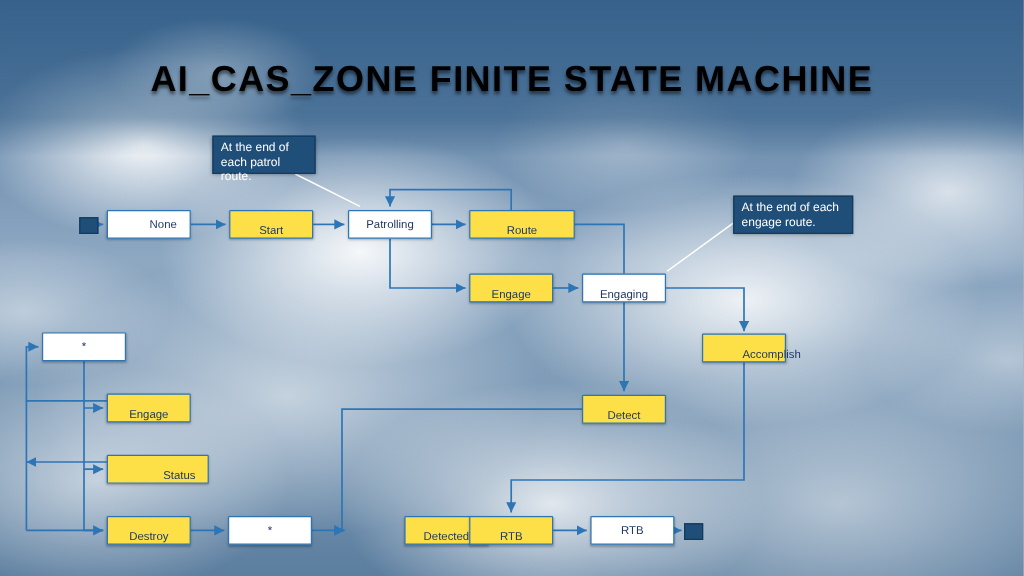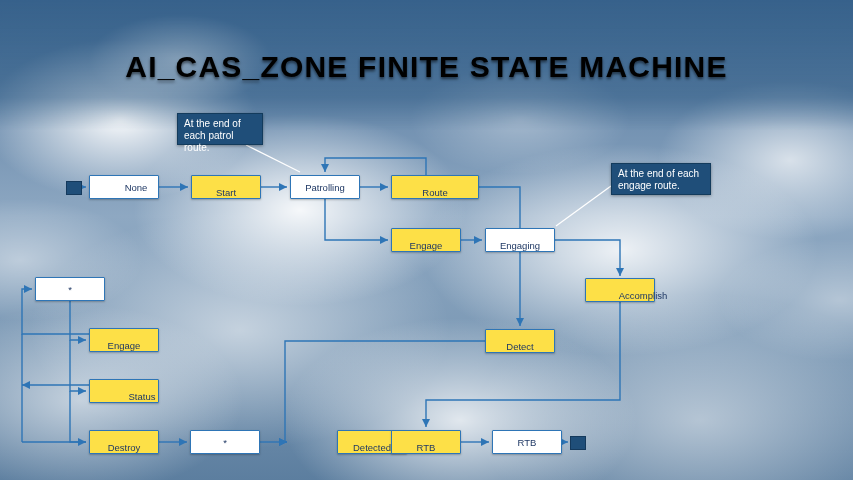--- a/index.html
+++ b/index.html
@@ -159,21 +159,21 @@
   </div>
   <div class="node blue" style="left:485px;top:329px;width:70px;height:24px;">
     <span>Detect</span>
   </div>
   <div class="node white" style="left:35px;top:277px;width:70px;height:24px;">
     <span>*</span>
   </div>
   <div class="node blue" style="left:89px;top:328px;width:70px;height:24px;">
     <span>Engage</span>
   </div>
-  <div class="node blue" style="left:89px;top:379px;width:70px;height:24px;padding-left:36px;">
+  <div class="node blue" style="left:89px;top:379px;width:85px;height:24px;padding-left:36px;">
     <span>Status</span>
   </div>
   <div class="node blue" style="left:89px;top:430px;width:70px;height:24px;">
     <span>Destroy</span>
   </div>
   <div class="node white" style="left:190px;top:430px;width:70px;height:24px;">
     <span>*</span>
   </div>
   <div class="node blue" style="left:290px;top:430px;width:70px;height:24px;margin-left:47px;">
     <span>Detected</span>

